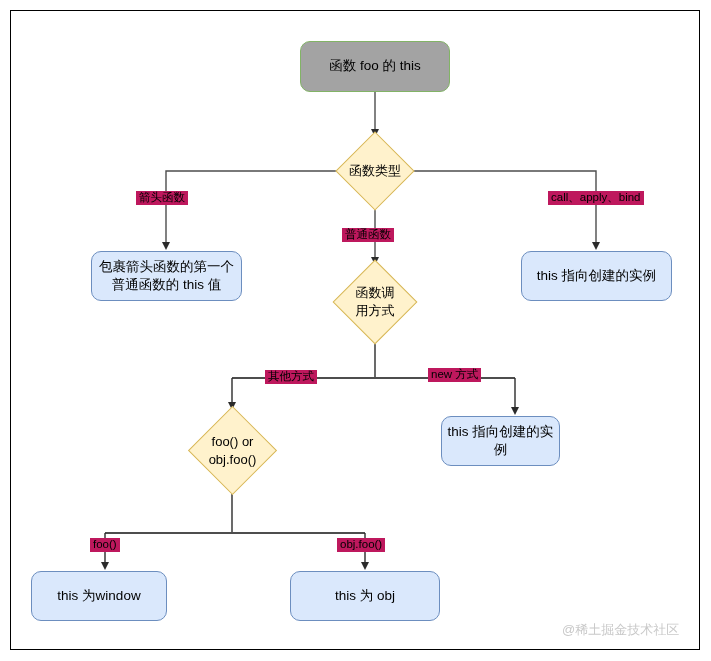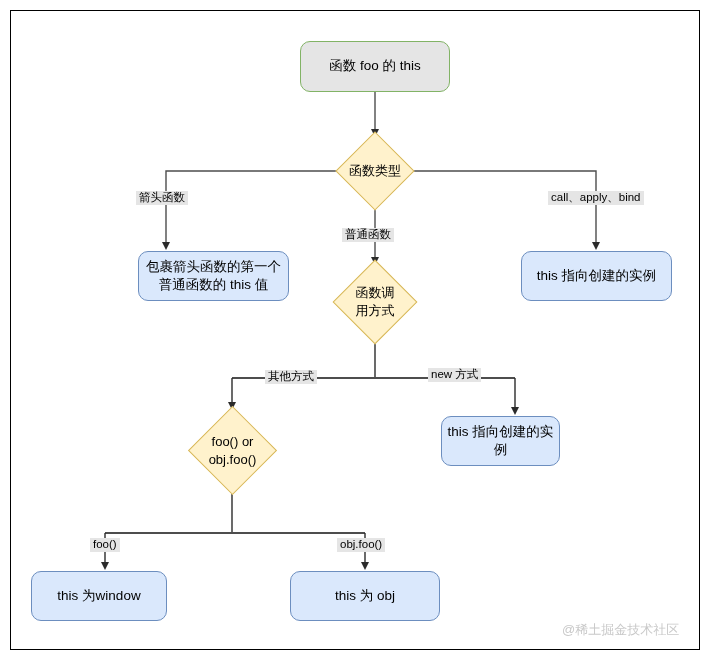--- a/index.html
+++ b/index.html
@@ -43,21 +43,21 @@
     text-align: center;
     color: #000000;
     line-height: 1.35;
   }
   .node.box {
     border-radius: 10px;
     border: 1px solid;
     font-size: 13.5px;
   }
   .node.green {
-    background: #e5e5e5;
+    background: #a3a3a3;
     border-color: #82b366;
   }
   .node.blue {
     background: #dae8fc;
     border-color: #6c8ebf;
   }
   .node.diamond {
     background: transparent;
     border: none;
     font-size: 13px;
@@ -75,21 +75,21 @@
   }
   .diamond-label {
     position: relative;
     z-index: 2;
     white-space: nowrap;
   }
   .edge-label {
     position: absolute;
     font-size: 11.5px;
     color: #000000;
-    background: #e5e5e5;
+    background: #be185d;
     padding: 0 3px;
     white-space: nowrap;
     line-height: 1.2;
     text-align: right;
   }
   .watermark {
     position: absolute;
     font-size: 13px;
     color: #c9c9c9;
     white-space: nowrap;
@@ -130,21 +130,21 @@
 
   <div class="node box green" style="left:300px; top:41px; width:150px; height:51px;">
     <span>函数 foo 的 this</span>
   </div>
 
   <div class="node diamond" style="left:347px; top:143px; width:56px; height:56px;">
     <span class="diamond-shape"></span>
     <span class="diamond-label">函数类型</span>
   </div>
 
-  <div class="node box blue" style="left:91px; top:251px; width:151px; height:50px; flex-direction:column;margin-left:47px;">
+  <div class="node box blue" style="left:91px; top:251px; width:151px; height:50px; flex-direction:column;">
     <span>包裹箭头函数的第一个</span>
     <span>普通函数的 this 值</span>
   </div>
 
   <div class="node box blue" style="left:521px; top:251px; width:151px; height:50px;">
     <span>this 指向创建的实例</span>
   </div>
 
   <div class="node diamond" style="left:345px; top:272px; width:60px; height:60px; flex-direction:column;text-align:center;">
     <span class="diamond-shape"></span>

